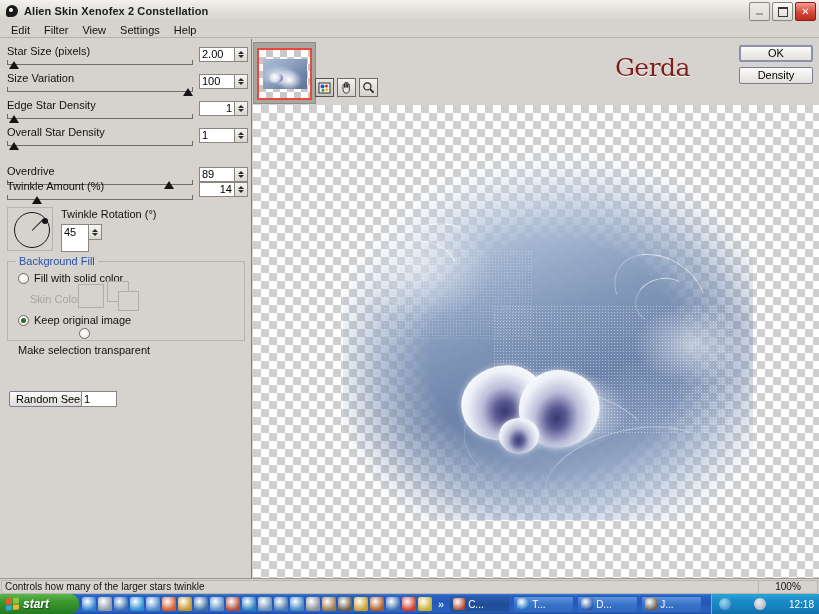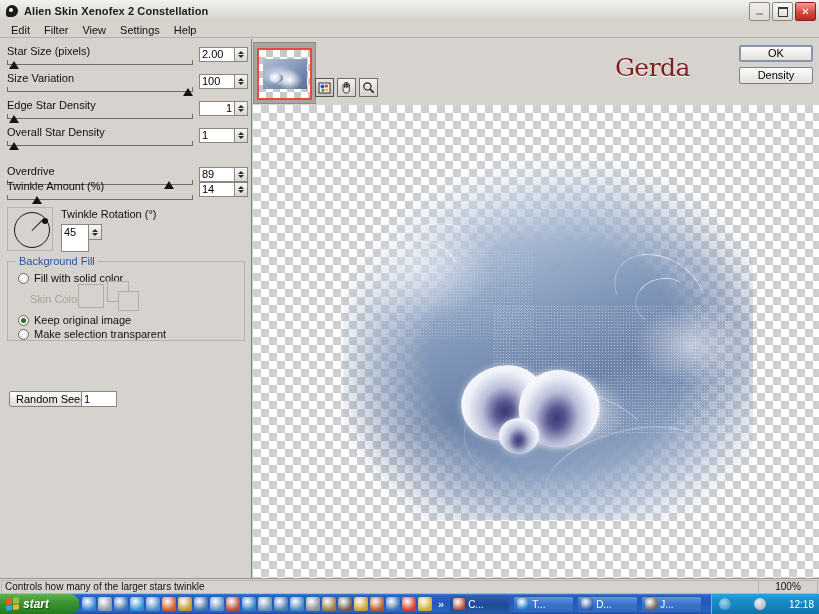--- a/index.html
+++ b/index.html
@@ -390,21 +390,21 @@
             <div class="spin-btns">
               <span class="arrow-up"></span>
               <span class="arrow-dn"></span>
             </div>
           </div>
         </div>
         <div class="slider-row" style="position: absolute; left: 0px; top: 139px; width: 252px;">
           <div class="slider-label">Twinkle Amount (%)</div>
           <div class="slider-track"></div>
           <div class="slider-thumb" style="left: 31.64px;"></div>
-          <div class="spin" style="left: 199px; top: 4px;">
+          <div class="spin" style="left: 199px; top: 4px; text-align: right;">
             <div class="spin-box">14</div>
             <div class="spin-btns">
               <span class="arrow-up"></span>
               <span class="arrow-dn"></span>
             </div>
           </div>
         </div>
       </div>
 
     <div class="rot-group">
@@ -435,21 +435,21 @@
       <div class="fillcolor-label">Skin Color</div>
       <div class="sw1"></div>
       <div class="sw2"></div>
       <div class="sw3"></div>
 
       <div class="radio-row" style="left:10px;top:52px;">
         <span class="radio on"></span>
         <span>Keep original image</span>
       </div>
 
-      <div class="radio-row" style="left:10px;top:66px;">
+      <div class="radio-row" style="left:10px;top:66px;flex-direction:column;">
         <span class="radio"></span>
         <span>Make selection transparent</span>
       </div>
     </div>
 
     <div class="seed-btn">Random Seed</div>
     <div class="seed-box">1</div>
   </div>
 
   <div class="topbar">

